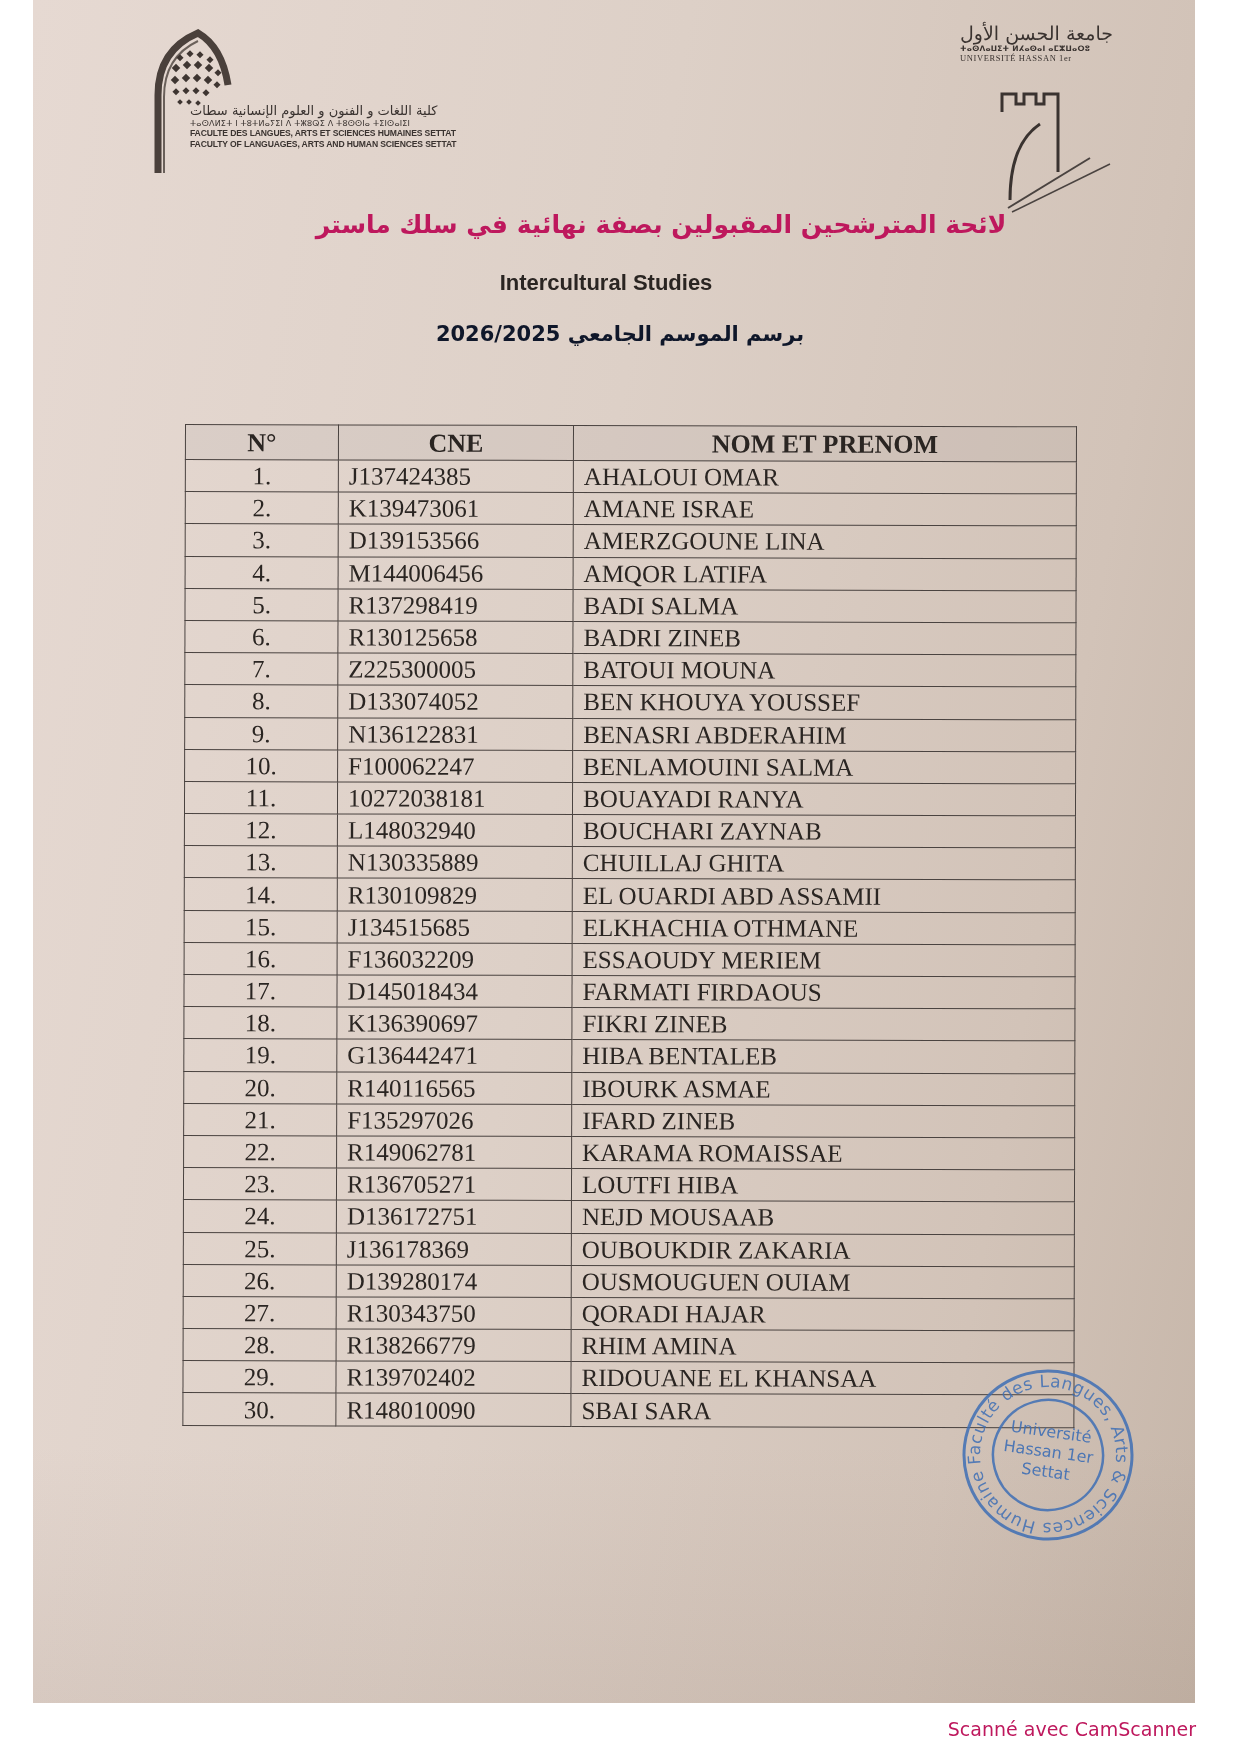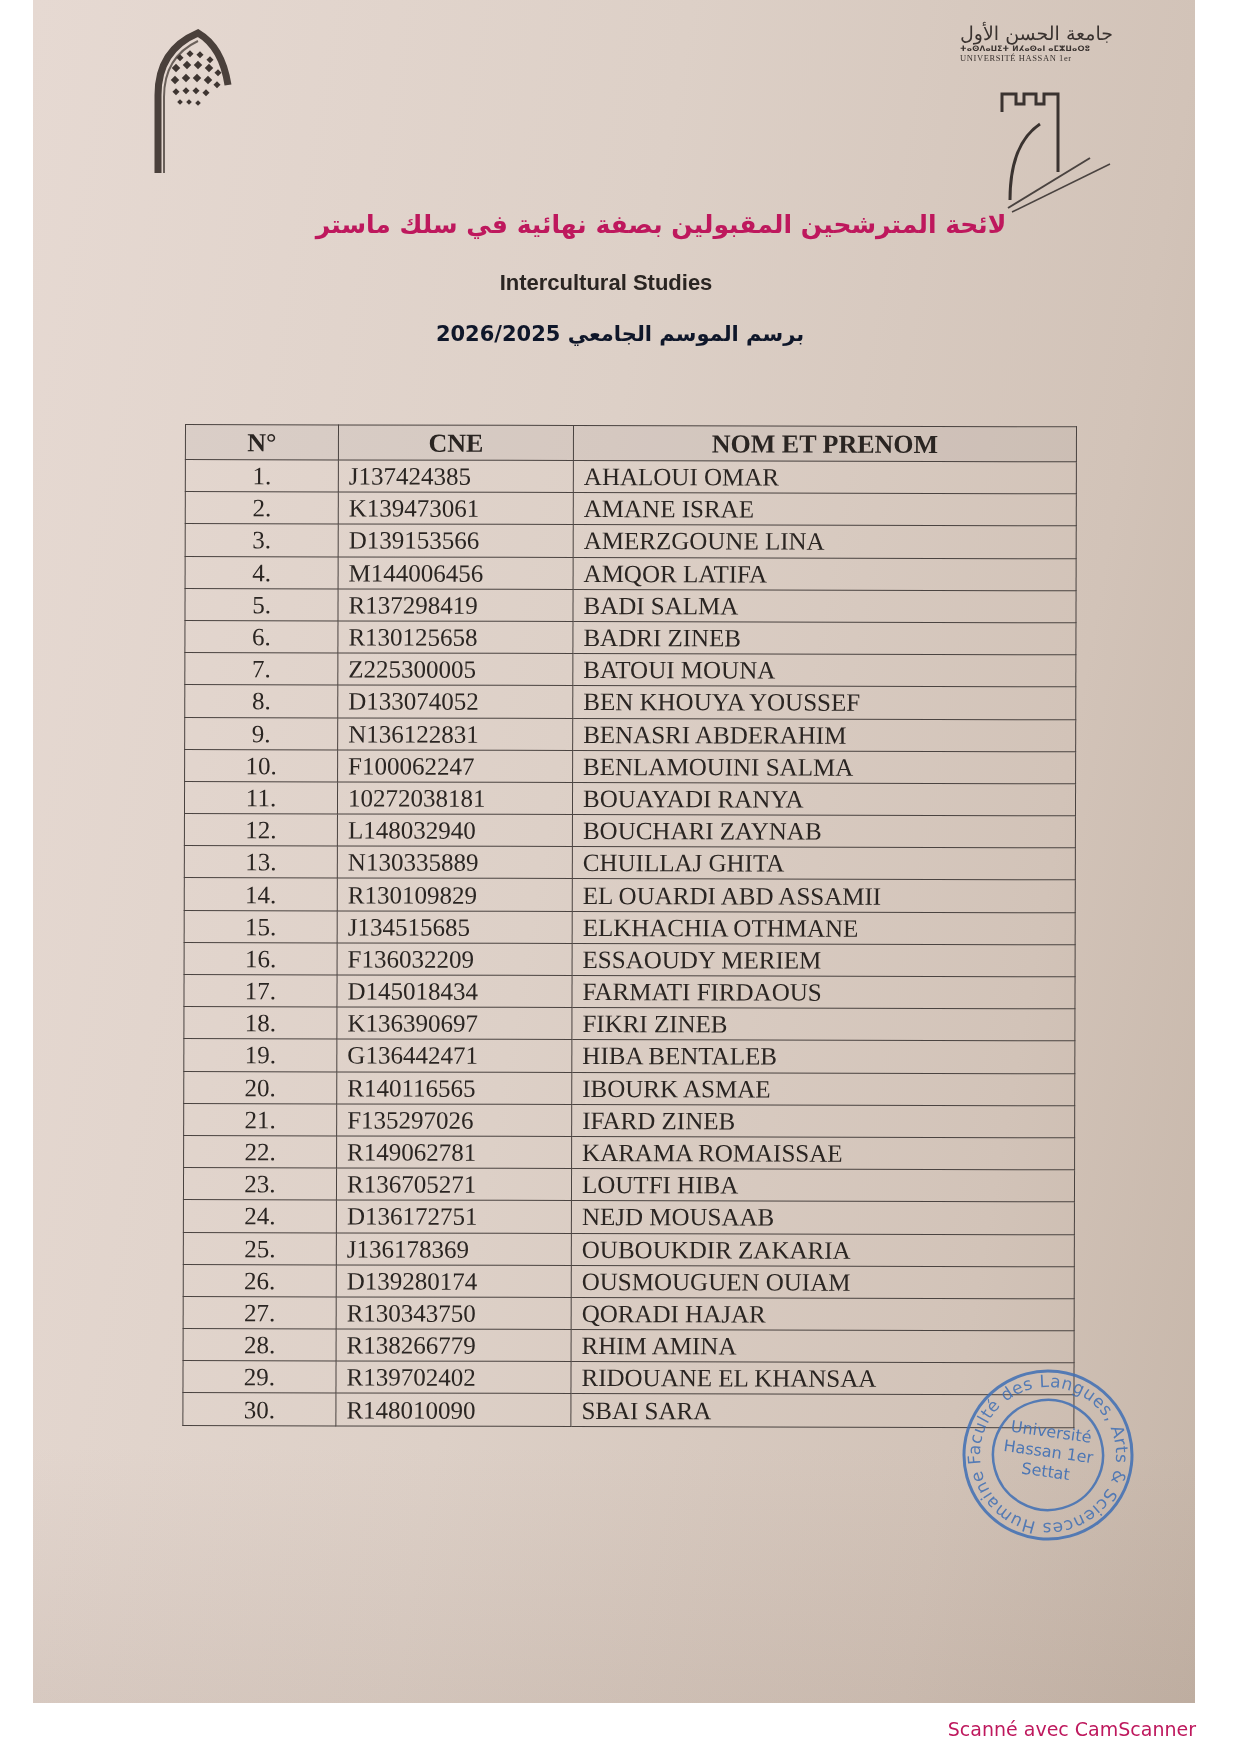--- a/index.html
+++ b/index.html
@@ -70,20 +70,26 @@
       <rect x="65" y="57" width="5" height="5" transform="rotate(45 67 59)"></rect>
       <rect x="24" y="64" width="5" height="5" transform="rotate(45 26 66)"></rect>
       <rect x="34" y="63" width="5" height="5" transform="rotate(45 36 65)"></rect>
       <rect x="44" y="63" width="5" height="5" transform="rotate(45 46 65)"></rect>
       <rect x="54" y="65" width="5" height="5" transform="rotate(45 56 67)"></rect>
       <rect x="28" y="75" width="4" height="4" transform="rotate(45 30 77)"></rect>
       <rect x="37" y="75" width="4" height="4" transform="rotate(45 39 77)"></rect>
       <rect x="46" y="76" width="4" height="4" transform="rotate(45 48 78)"></rect>
     </g>
   </svg>
+  <div class="fac-text">
+    <div class="fac-ar">كلية اللغات و الفنون و العلوم الإنسانية سطات</div>
+    <div class="fac-tif">ⵜⴰⵙⴷⵍⵉⵜ ⵏ ⵜⵓⵜⵍⴰⵢⵉⵏ ⴷ ⵜⵥⵓⵕⵉ ⴷ ⵜⵓⵙⵙⵏⴰ ⵜⵉⵏⵙⴰⵏⵉⵏ</div>
+    <div class="fac-fr">FACULTE DES LANGUES, ARTS ET SCIENCES HUMAINES SETTAT</div>
+    <div class="fac-en">FACULTY OF LANGUAGES, ARTS AND HUMAN SCIENCES SETTAT</div>
+  </div>
 </div>
 
 <div class="uni-logo">
   <div class="uni-ar">جامعة الحسن الأول</div>
   <div class="uni-tif">ⵜⴰⵙⴷⴰⵡⵉⵜ ⵍⵃⴰⵙⴰⵏ ⴰⵎⵣⵡⴰⵔⵓ</div>
   <div class="uni-fr">UNIVERSITÉ HASSAN 1er</div>
   <svg class="uni-mark" viewBox="0 0 180 140">
     <path d="M42 28 L42 10 L56 10 L56 20 L64 20 L64 10 L76 10 L76 20 L84 20 L84 10 L98 10 L98 88" fill="none" stroke="#3a3330" stroke-width="3"></path>
     <path d="M50 116 Q50 60 80 40" fill="none" stroke="#3a3330" stroke-width="3"></path>
     <path d="M48 124 L130 74" fill="none" stroke="#4a4340" stroke-width="2"></path>

